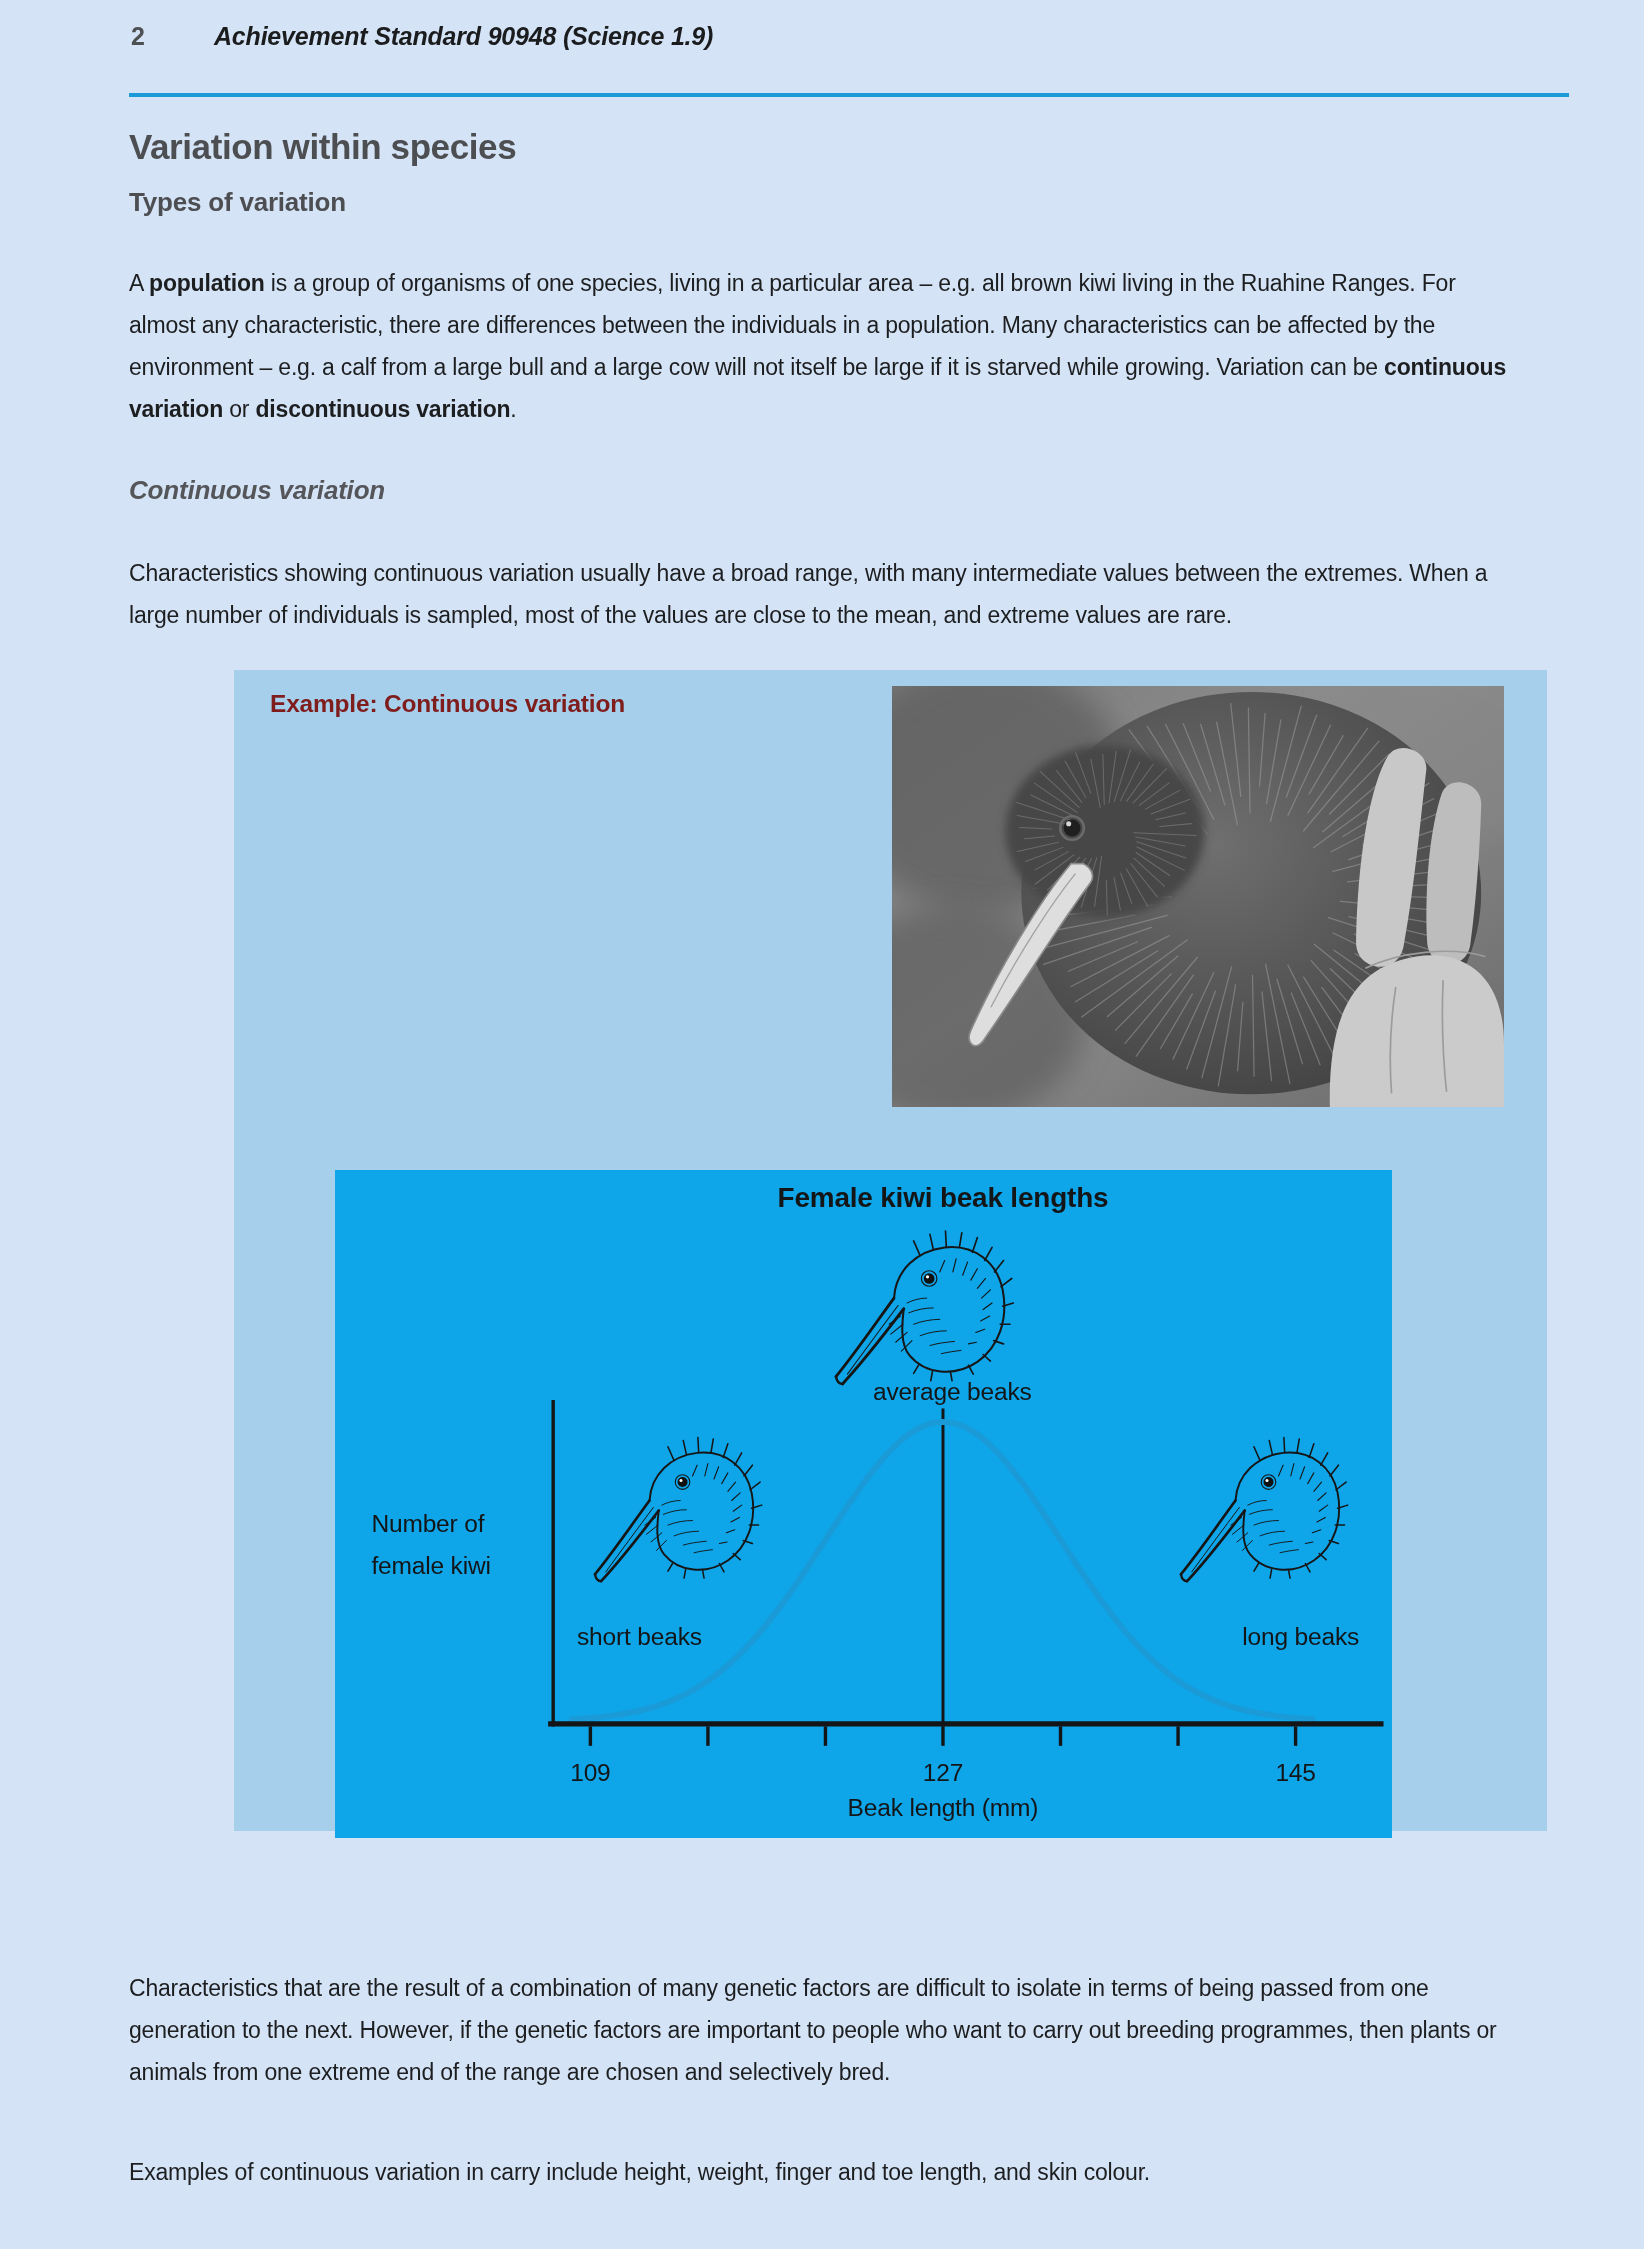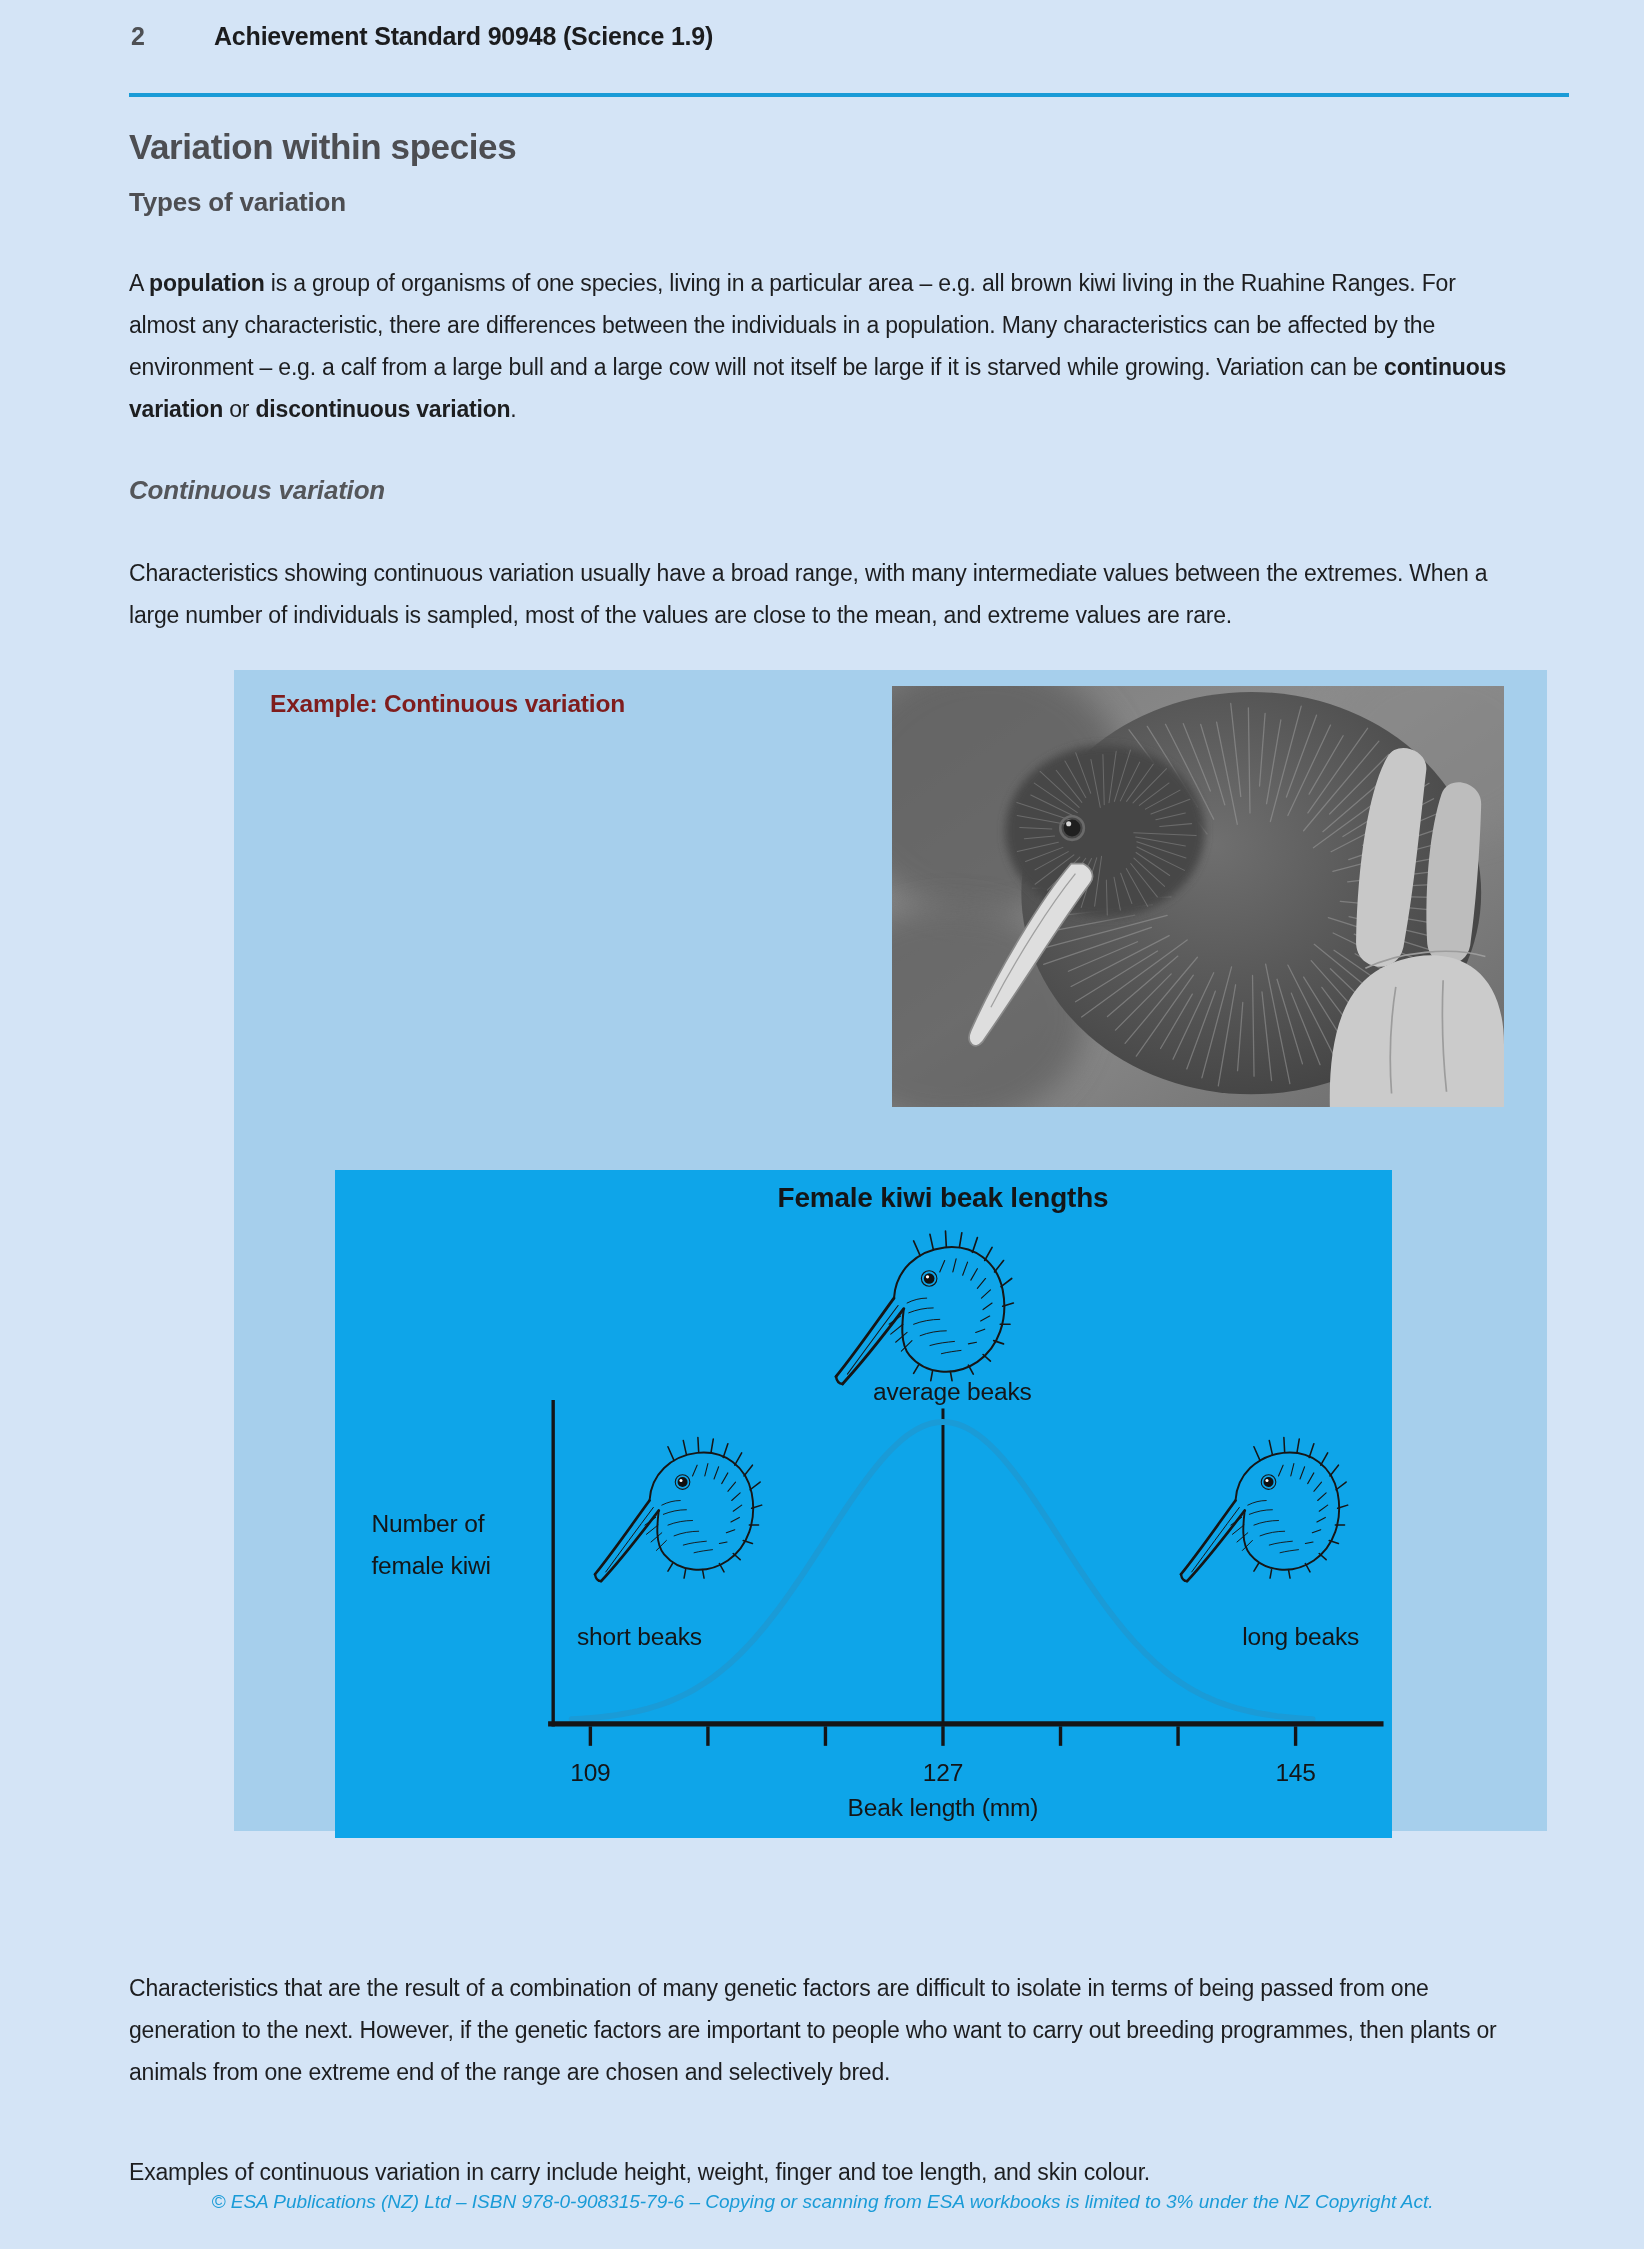--- a/index.html
+++ b/index.html
@@ -7,21 +7,21 @@
   #page{
     position:relative; width:1645px; height:2250px; overflow:hidden;
     background:var(--page-bg,#d4e4f6);
     font-family:"Liberation Sans","DejaVu Sans",sans-serif;
     color:var(--text-color,#1d1e20);
     letter-spacing:-0.2px;
   }
   .abs{position:absolute;}
   
   .hdr-num{left:131px; top:22px; font-size:25px; font-weight:bold; color:#4e5054;}
-  .hdr-title{left:214px; top:22px; font-size:25px; font-weight:bold; color:#1b1c1e;}
+  .hdr-title{left:214px; top:22px; font-size:25px; font-weight:bold; color:#1b1c1e;font-style:italic;}
   .hdr-rule{left:129px; top:93px; width:1440px; height:4.2px; background:var(--accent,#1a9bd7);}
   
   .h1{left:129px; top:127px; font-size:35px; font-weight:bold; color:var(--heading-color,#4d4e52); letter-spacing:-0.4px;}
   .h2{left:129px; top:187px; font-size:26px; font-weight:bold; color:var(--heading-color,#4d4e52);}
   .h3{left:129px; top:475px; font-size:26px; font-weight:bold; font-style:italic; color:#54565a;}
   
   .body-p{font-size:23px; line-height:42px;}
   .p1{left:129px; top:239px; width:1390px;}
   .p2{left:129px; top:529px; width:1390px;}
   .p3{left:129px; top:1851px; width:1327px;}
@@ -283,15 +283,14 @@
         <text class="ct-label" x="719" y="722" text-anchor="middle">127</text>
         <text class="ct-label" x="1136" y="722" text-anchor="middle">145</text>
         <text class="ct-label" x="719" y="764" text-anchor="middle">Beak length (mm)</text>
       </svg>
     </div>
   </section>
 
   <p class="abs body-p p4">Characteristics that are the result of a combination of many genetic factors are difficult to isolate in terms of being passed from one generation to the next. However, if the genetic factors are important to people who want to carry out breeding programmes, then plants or animals from one extreme end of the range are chosen and selectively bred.</p>
   <p class="abs body-p p5">Examples of continuous variation in carry include height, weight, finger and toe length, and skin colour.</p>
 
-  <footer class="abs footer">© ESA Publications (NZ) Ltd  –  ISBN 978-0-908315-79-6  –  Copying or scanning from ESA workbooks is limited to 3% under the NZ Copyright Act.</footer>
 </div>
 
 
 </body></html>

